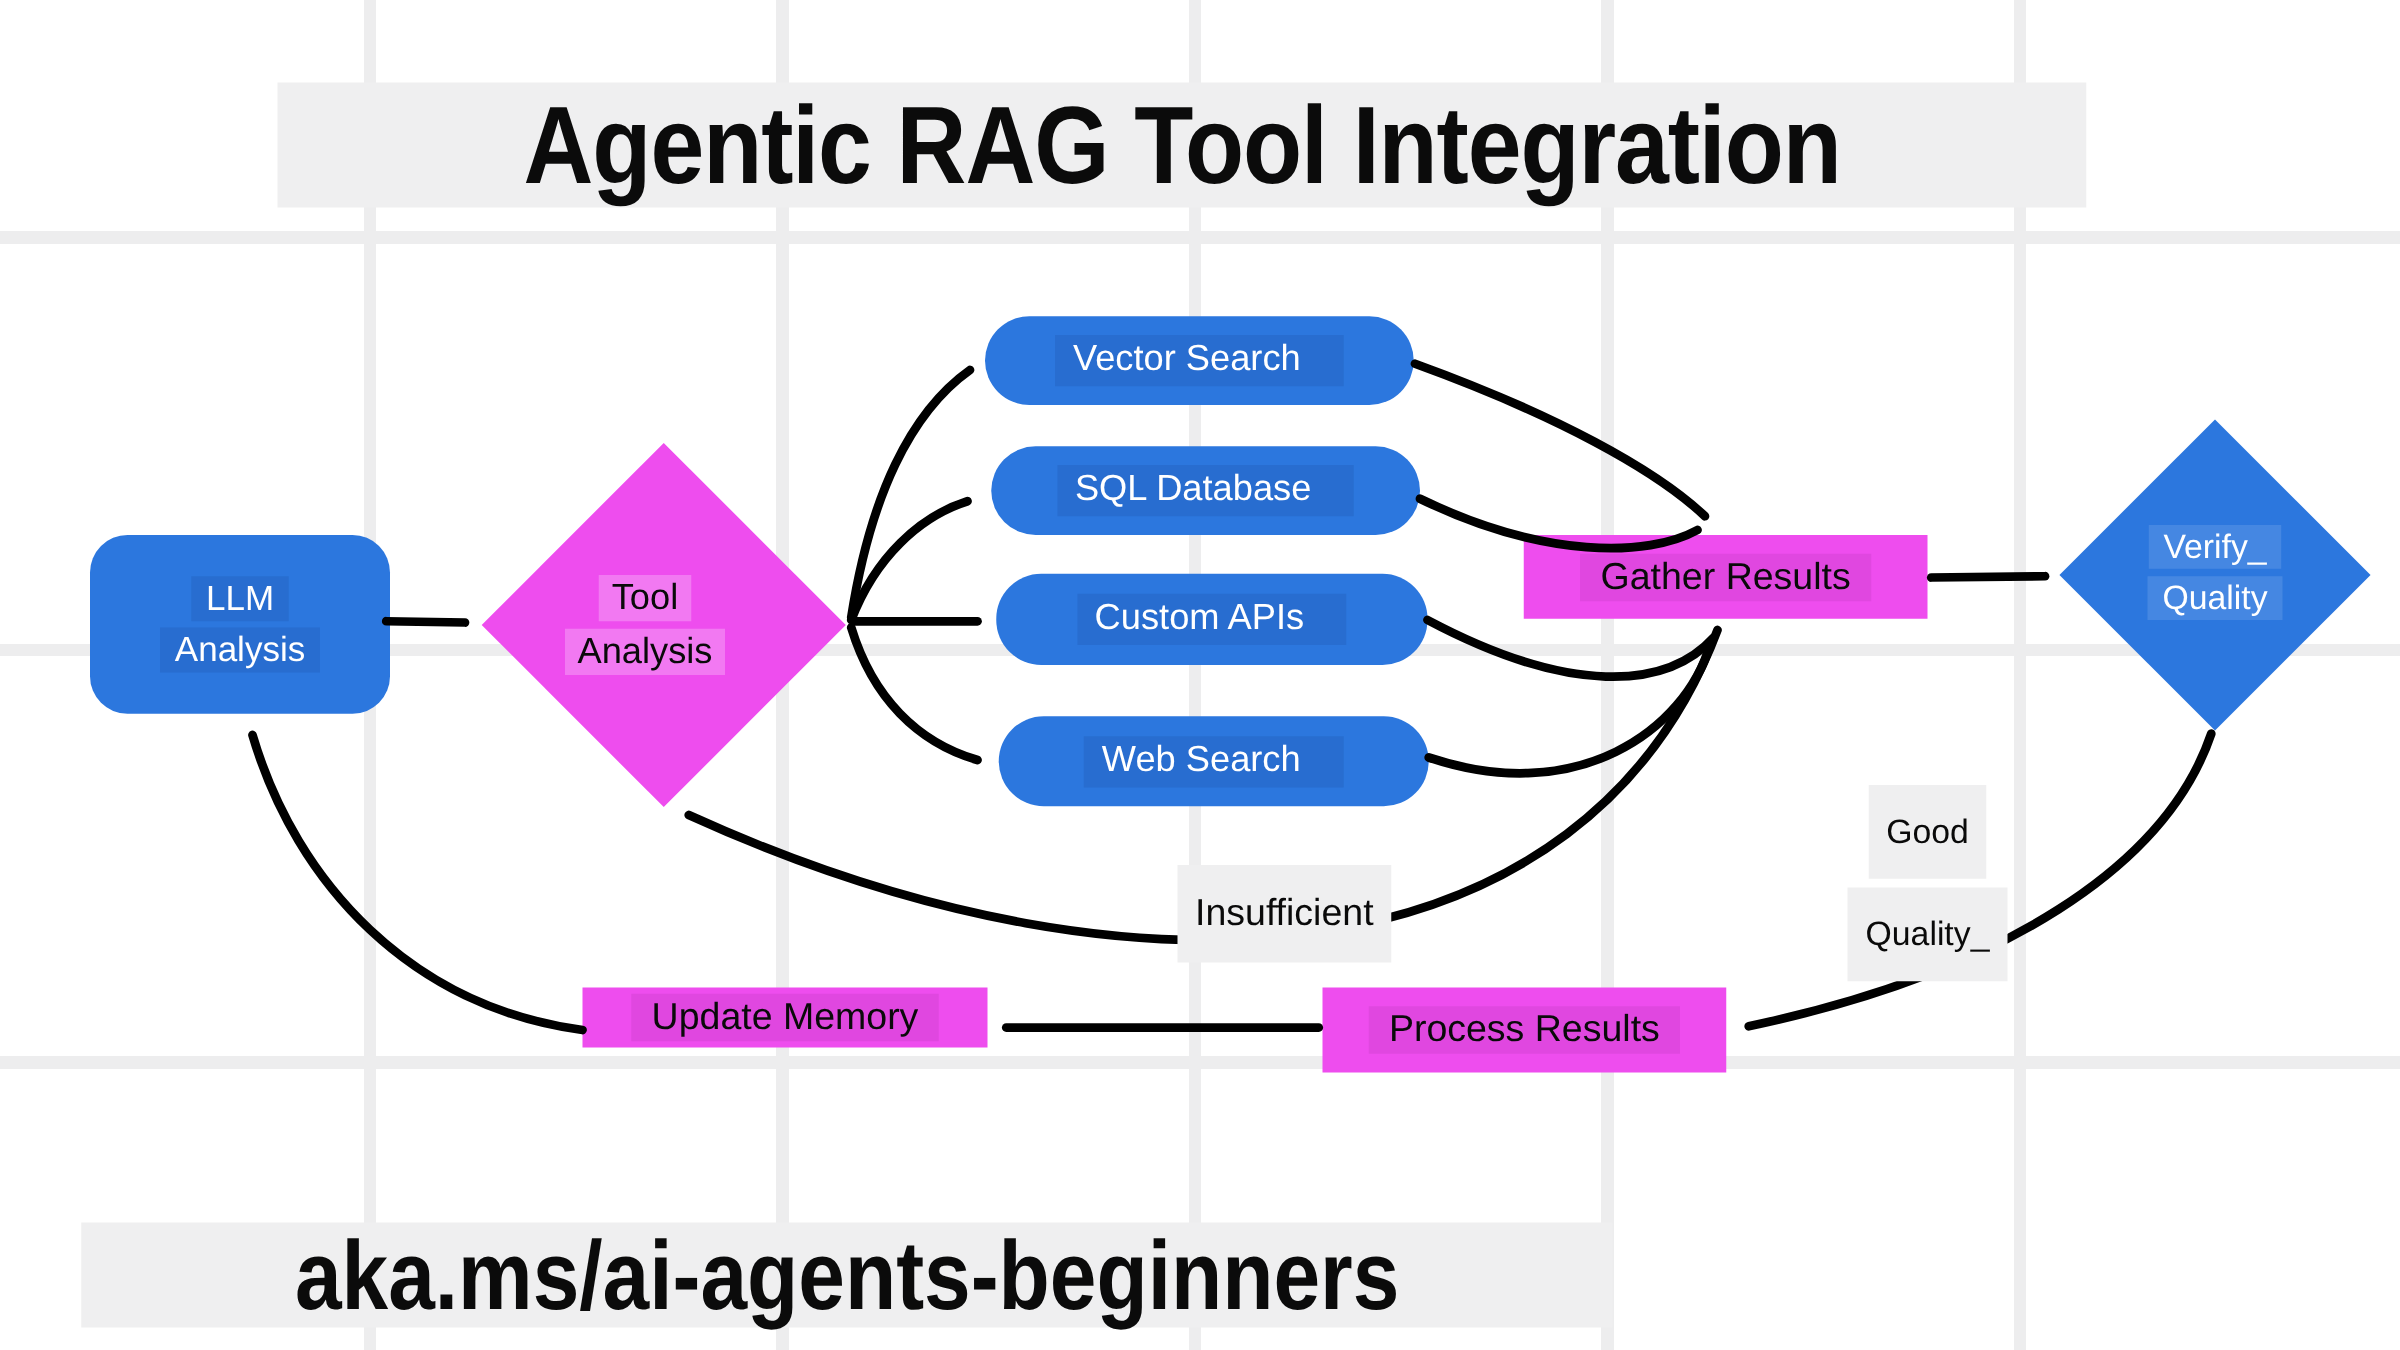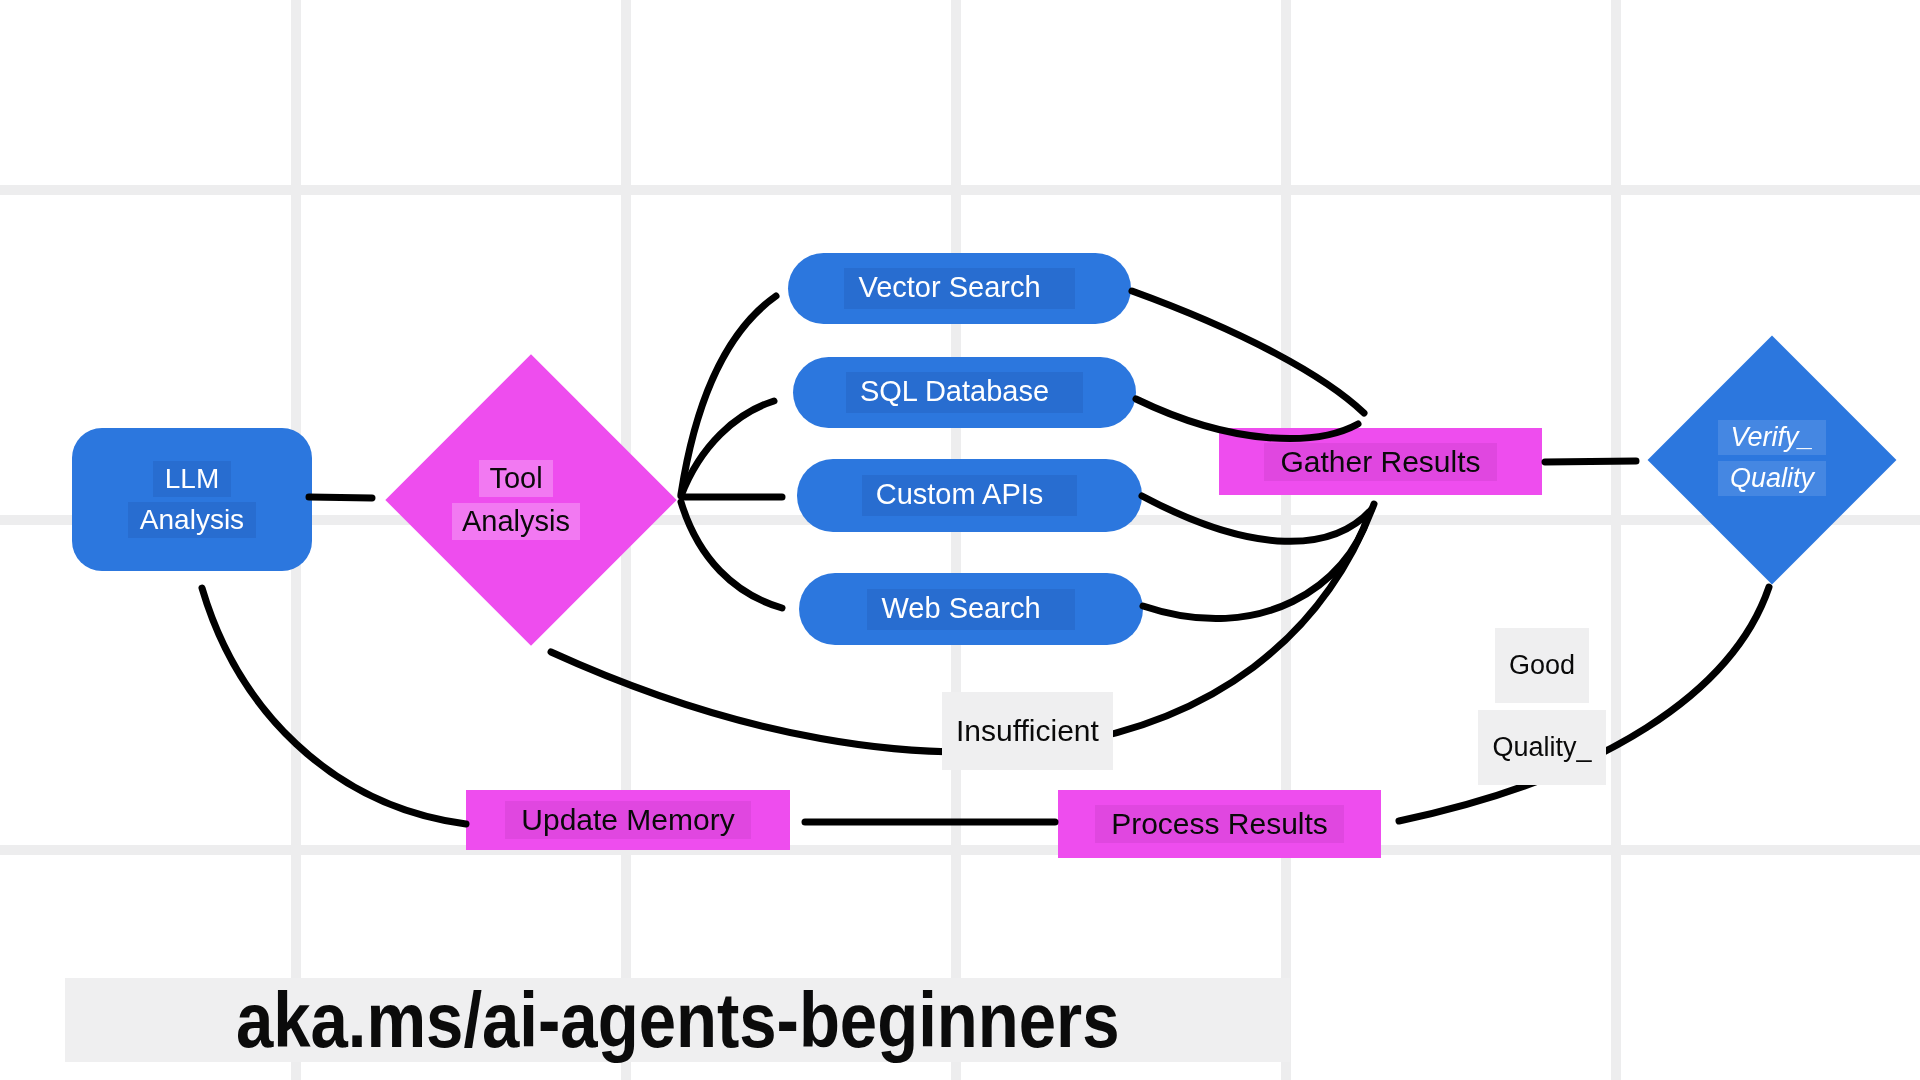--- a/index.html
+++ b/index.html
@@ -36,20 +36,23 @@
   .insufficient{font-size:30px;}
   .goodq{display:flex;flex-direction:column;align-items:center;gap:7px;font-size:27px;}
   svg.edges{position:absolute;left:0;top:0;pointer-events:none;}
   svg.edges path{fill:none;stroke:var(--arrow_black,#000);stroke-width:7;stroke-linecap:round;}
 </style>
 </head>
 <body>
 
 <div class="stage">
 
+  <div class="band title-band">
+    <div class="title-text">Agentic RAG Tool Integration</div>
+  </div>
   <div class="band footer-band">
     <div class="footer-text">aka.ms/ai-agents-beginners</div>
   </div>
 
   <div class="node bluebox" style="left:72px;top:428px;width:240px;height:143px;">
     <span class="hl">LLM</span>
     <span class="hl">Analysis</span>
   </div>
 
   <div class="diamond d-magenta" style="left:428px;top:397px;width:206px;height:206px;"></div>
@@ -69,29 +72,29 @@
   </div>
   <div class="node pill" style="left:799px;top:573px;width:344px;height:72px;">
     <span class="hl">Web Search</span>
   </div>
 
   <div class="node mrect" style="left:1219px;top:428px;width:323px;height:67px;">
     <span class="hl">Gather Results</span>
   </div>
 
   <div class="diamond d-blue" style="left:1684px;top:372px;width:176px;height:176px;"></div>
-  <div class="dtext light" style="left:1672px;top:403px;width:200px;height:110px;font-style:italic;">
+  <div class="dtext light" style="left:1672px;top:403px;width:200px;height:110px;">
     <span class="hl">Verify_</span>
     <span class="hl">Quality</span>
   </div>
 
   <div class="node mrect" style="left:1058px;top:790px;width:323px;height:68px;">
     <span class="hl">Process Results</span>
   </div>
-  <div class="node mrect" style="left:466px;top:790px;width:324px;height:60px;">
+  <div class="node mrect" style="left:466px;top:790px;width:324px;height:48px;">
     <span class="hl">Update Memory</span>
   </div>
 
   <svg class="edges" width="1920" height="1080" viewBox="0 0 1920 1080">
     <defs>
       <marker id="ah" viewBox="0 0 10 10" refX="8.5" refY="5" markerWidth="4.6" markerHeight="4.6" orient="auto-start-reverse">
         <path d="M0 0 L10 5 L0 10 z" fill="#000" stroke="none" style="stroke-width:0"></path>
       </marker>
     </defs>
     <path d="M 309 497 L 372 498" marker-end="url(#ah)"></path>

